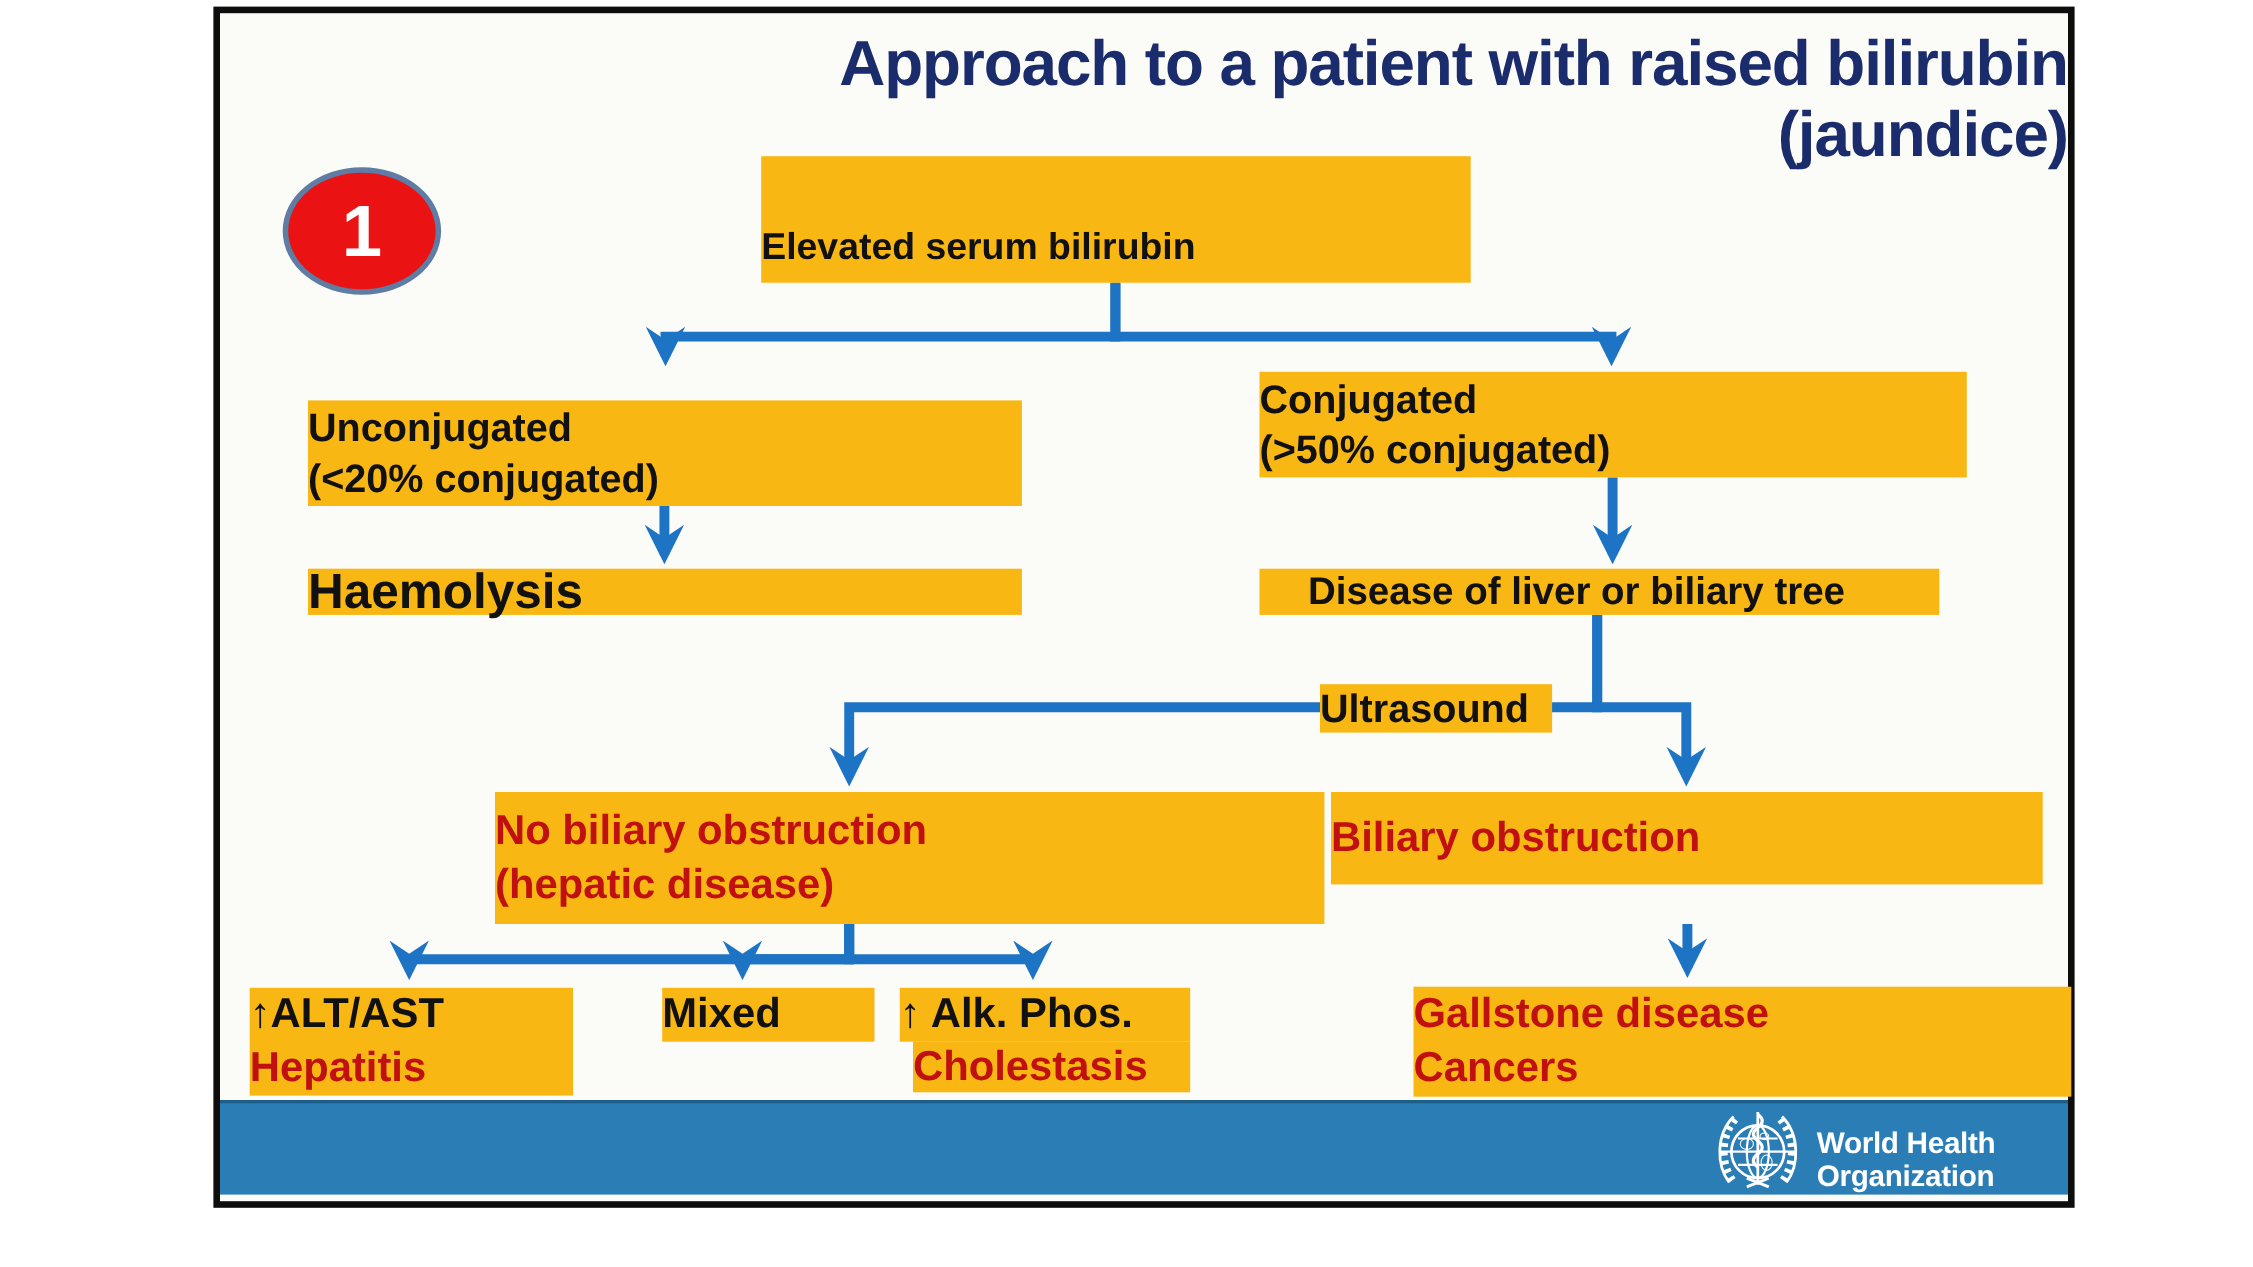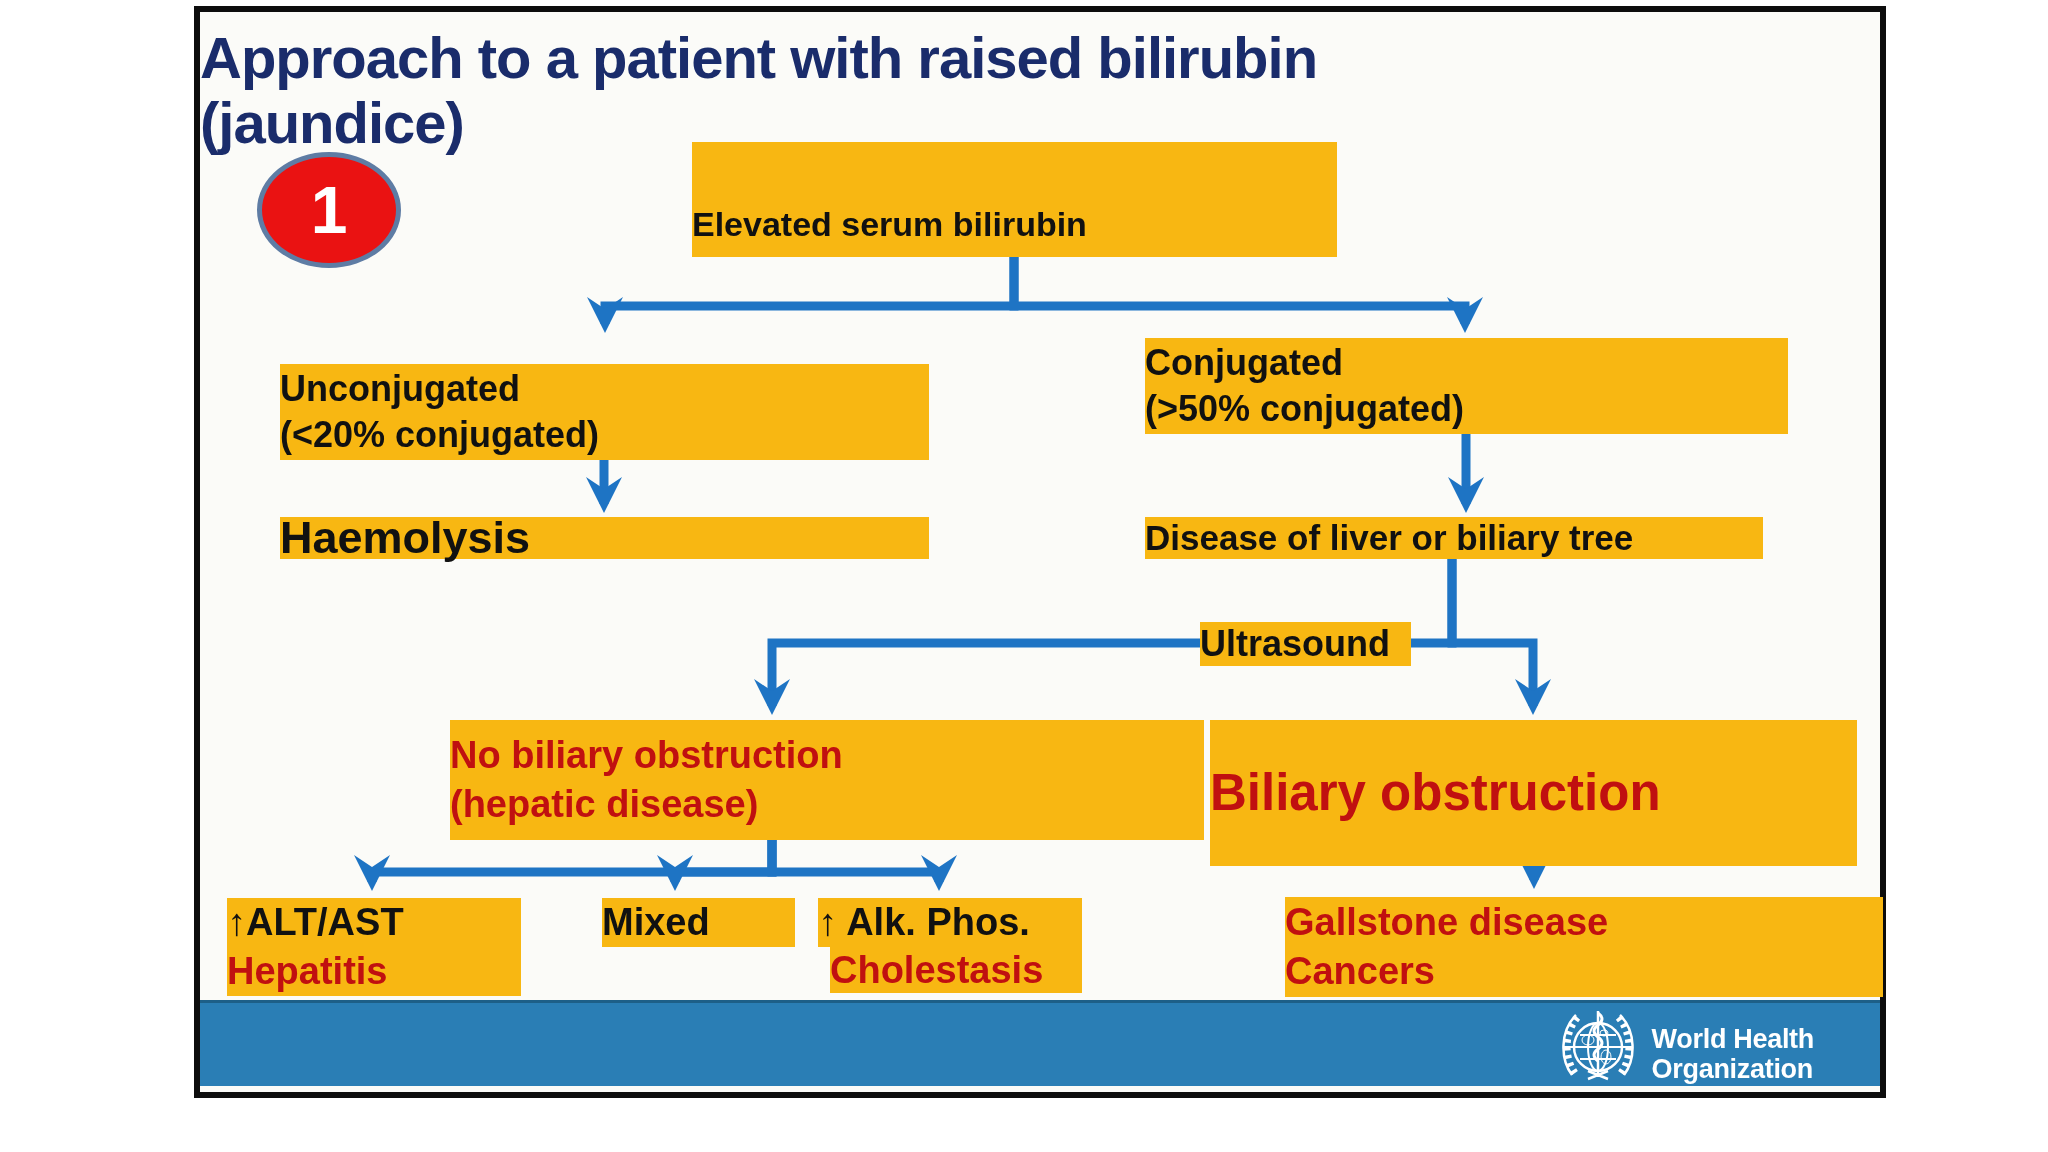--- a/index.html
+++ b/index.html
@@ -3,21 +3,21 @@
 <meta charset="utf-8">
 <style>
   html,body{margin:0;padding:0;background:#ffffff;}
   .canvas{position:relative;width:2048px;height:1152px;background:#ffffff;overflow:hidden;
           font-family:"Liberation Sans","DejaVu Sans",sans-serif;}
   .slide{position:absolute;left:194px;top:6px;width:1692px;height:1092px;
          border:6px solid #0d0d0d;background:#fbfbf8;box-sizing:border-box;}
   .slide-inner{position:absolute;inset:0;}
 
   
-  .title{position:absolute;left:0;right:0;top:14px;text-align:left;z-index:1;
+  .title{position:absolute;left:0;right:0;top:14px;text-align:right;z-index:1;
          color:var(--title-navy,#1a2c6b);font-weight:800;letter-spacing:-1px;}
   .title .l1{font-size:58px;line-height:1.12;}
   .title .l2{font-size:58px;line-height:1.12;}
 
   
   .badge{position:absolute;left:57px;top:140px;width:144px;height:116px;border-radius:50%;
          background:var(--badge-red,#ea1212);border:5px solid #5e7ca4;box-sizing:border-box;
          display:flex;align-items:center;justify-content:center;z-index:3;
          color:#ffffff;font-size:66px;font-weight:800;}
 
@@ -30,24 +30,24 @@
   .node{position:absolute;background:var(--box-fill,#F8B712);z-index:2;box-sizing:border-box;
         display:flex;flex-direction:column;align-items:flex-start;justify-content:center;
         text-align:center;font-weight:bold;color:#111;line-height:1.28;}
   .red{color:var(--red-text,#C01010);}
 
   .n-elevated{left:492px;top:130px;width:645px;height:115px;font-size:34px;
               justify-content:flex-end;padding-bottom:10px;}
   .n-unconj{left:80px;top:326px;width:649px;height:96px;font-size:36px;margin-top:26px;}
   .n-conj{left:945px;top:326px;width:643px;height:96px;font-size:36px;}
   .n-haemolysis{left:80px;top:505px;width:649px;height:42px;font-size:45px;}
-  .n-liver{left:945px;top:505px;width:618px;height:42px;font-size:35px;}
+  .n-liver{left:945px;top:505px;width:618px;height:42px;font-size:35px;padding-left:44px;}
   .n-ultrasound{left:1000px;top:610px;width:211px;height:44px;font-size:36px;}
   .n-noobstruction{left:250px;top:708px;width:754px;height:120px;font-size:38px;}
-  .n-obstruction{left:1010px;top:708px;width:647px;height:146px;font-size:51px;}
+  .n-obstruction{left:1010px;top:708px;width:647px;height:84px;font-size:38px;}
   .n-altast{left:27px;top:886px;width:294px;height:98px;font-size:38px;}
   .n-mixed{left:402px;top:886px;width:193px;height:49px;font-size:38px;}
   .n-alkphos{left:618px;top:886px;width:264px;height:49px;font-size:38px;}
   .n-cholestasis{left:630px;top:935px;width:252px;height:46px;font-size:38px;}
   .n-gallstone{left:1039px;top:885px;width:598px;height:100px;font-size:38px;margin-left:46px;}
 
   
   .footer{position:absolute;left:0;right:0;bottom:6px;height:86px;z-index:3;
           background:var(--footer-blue,#2A7EB5);border-top:3px solid #1d5f88;box-sizing:border-box;}
   .who{position:absolute;right:66px;top:50%;transform:translateY(-50%);

